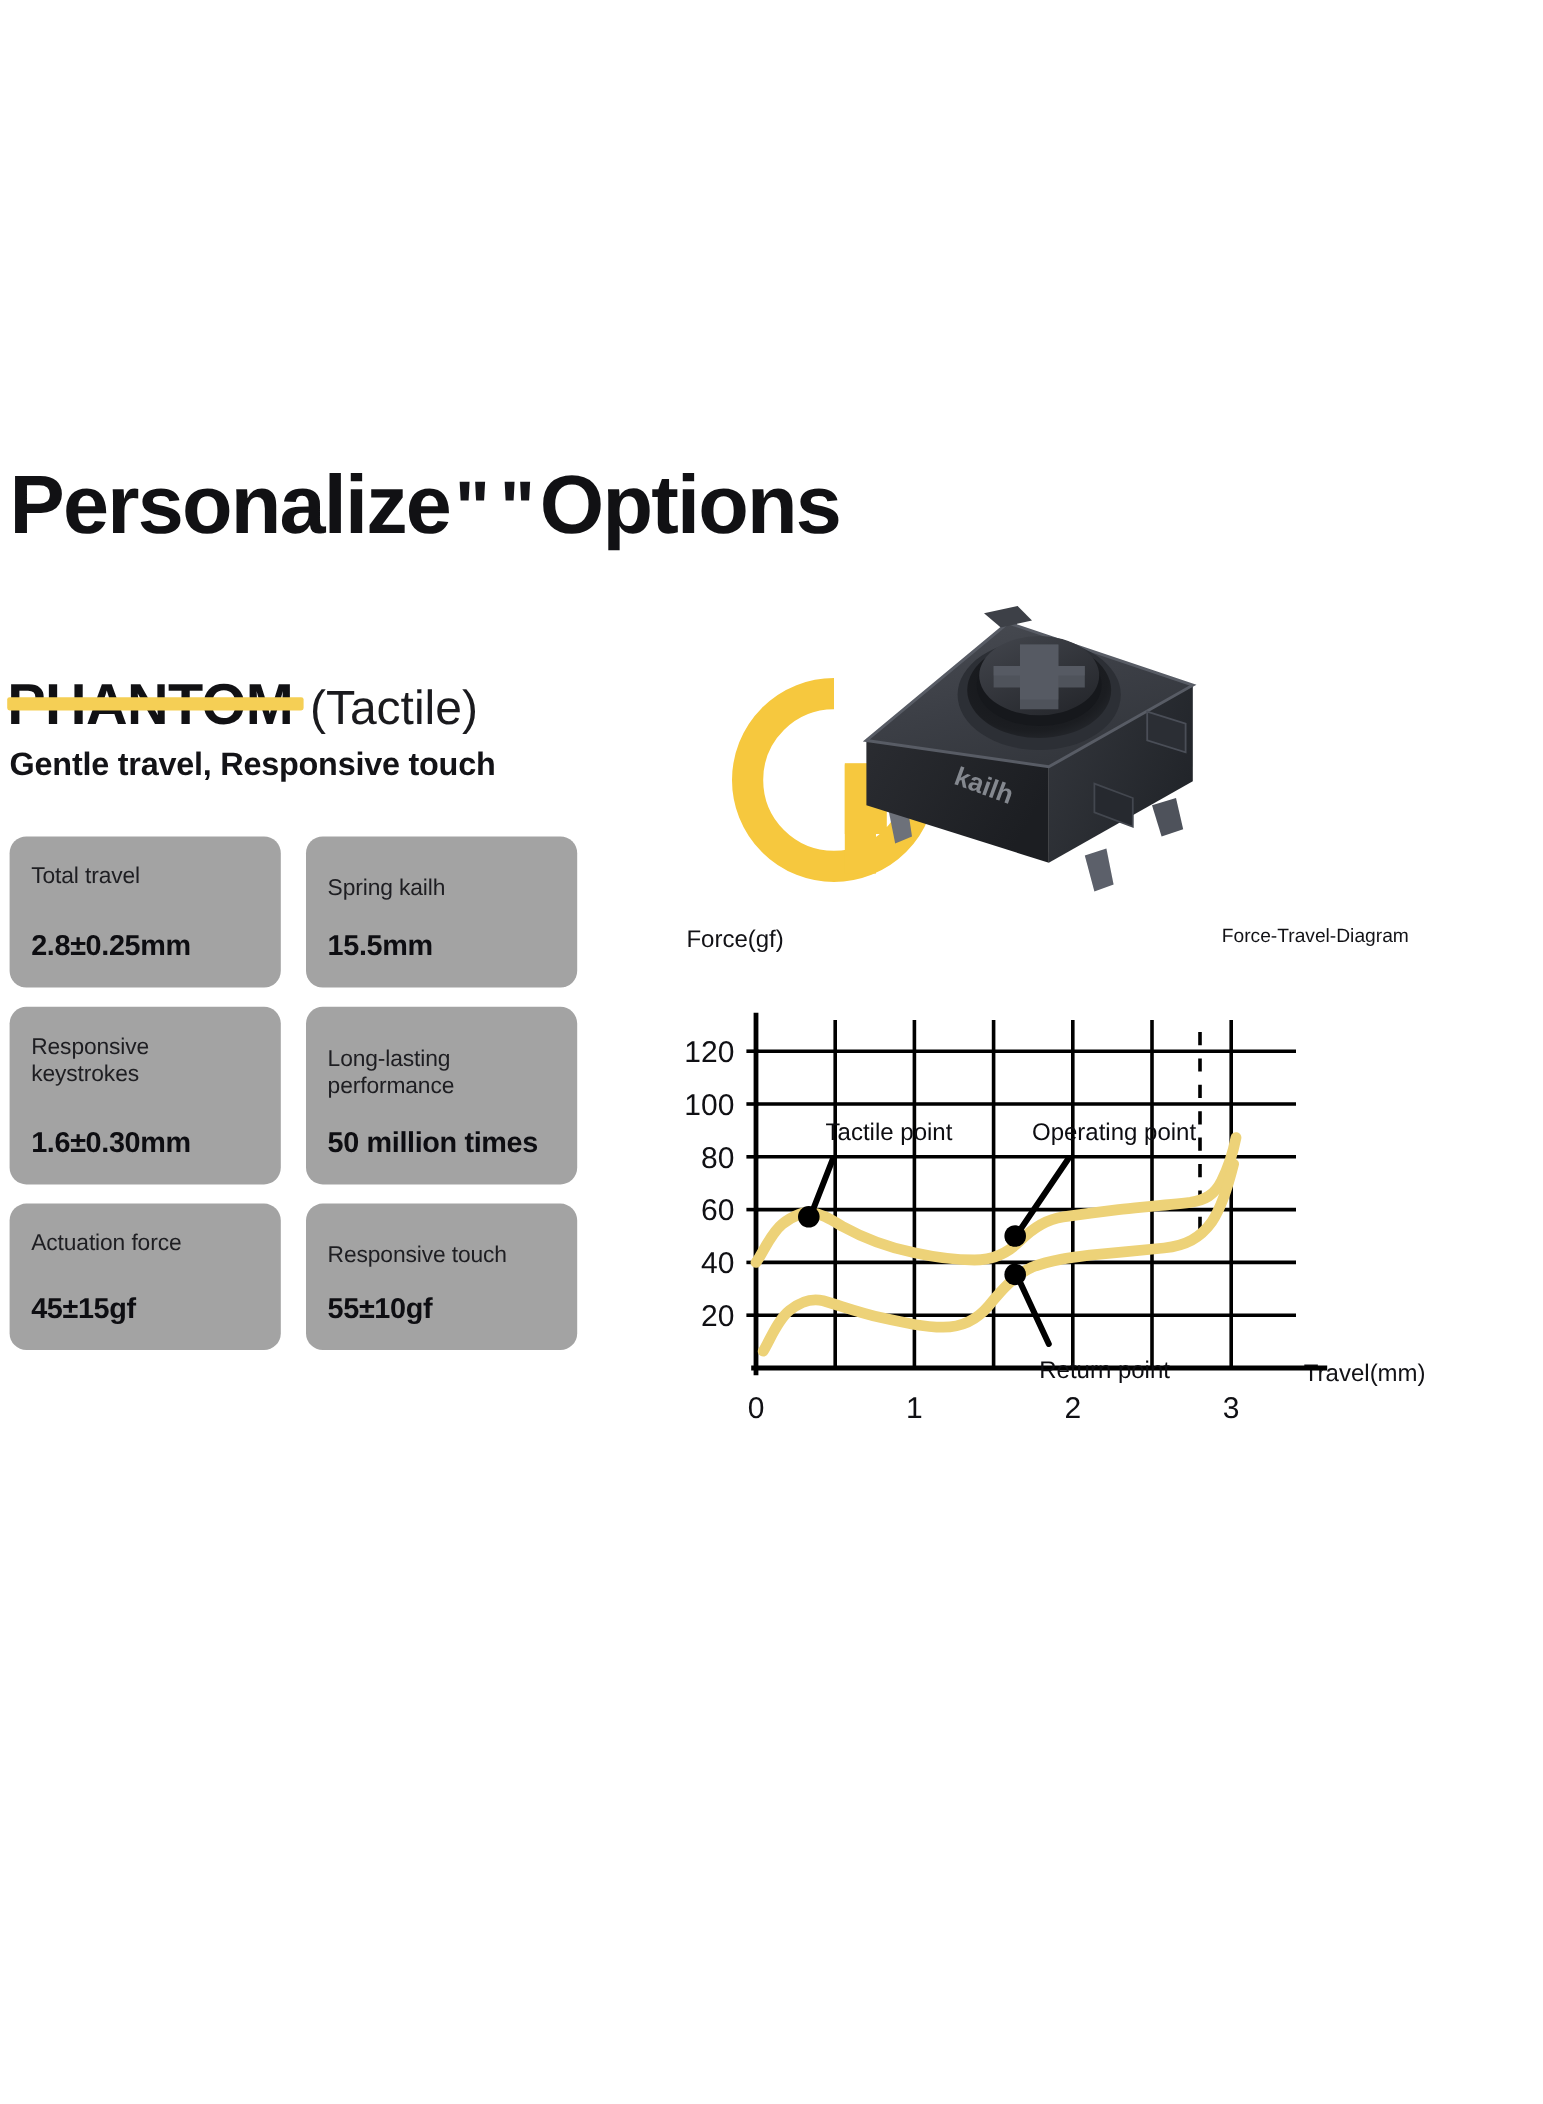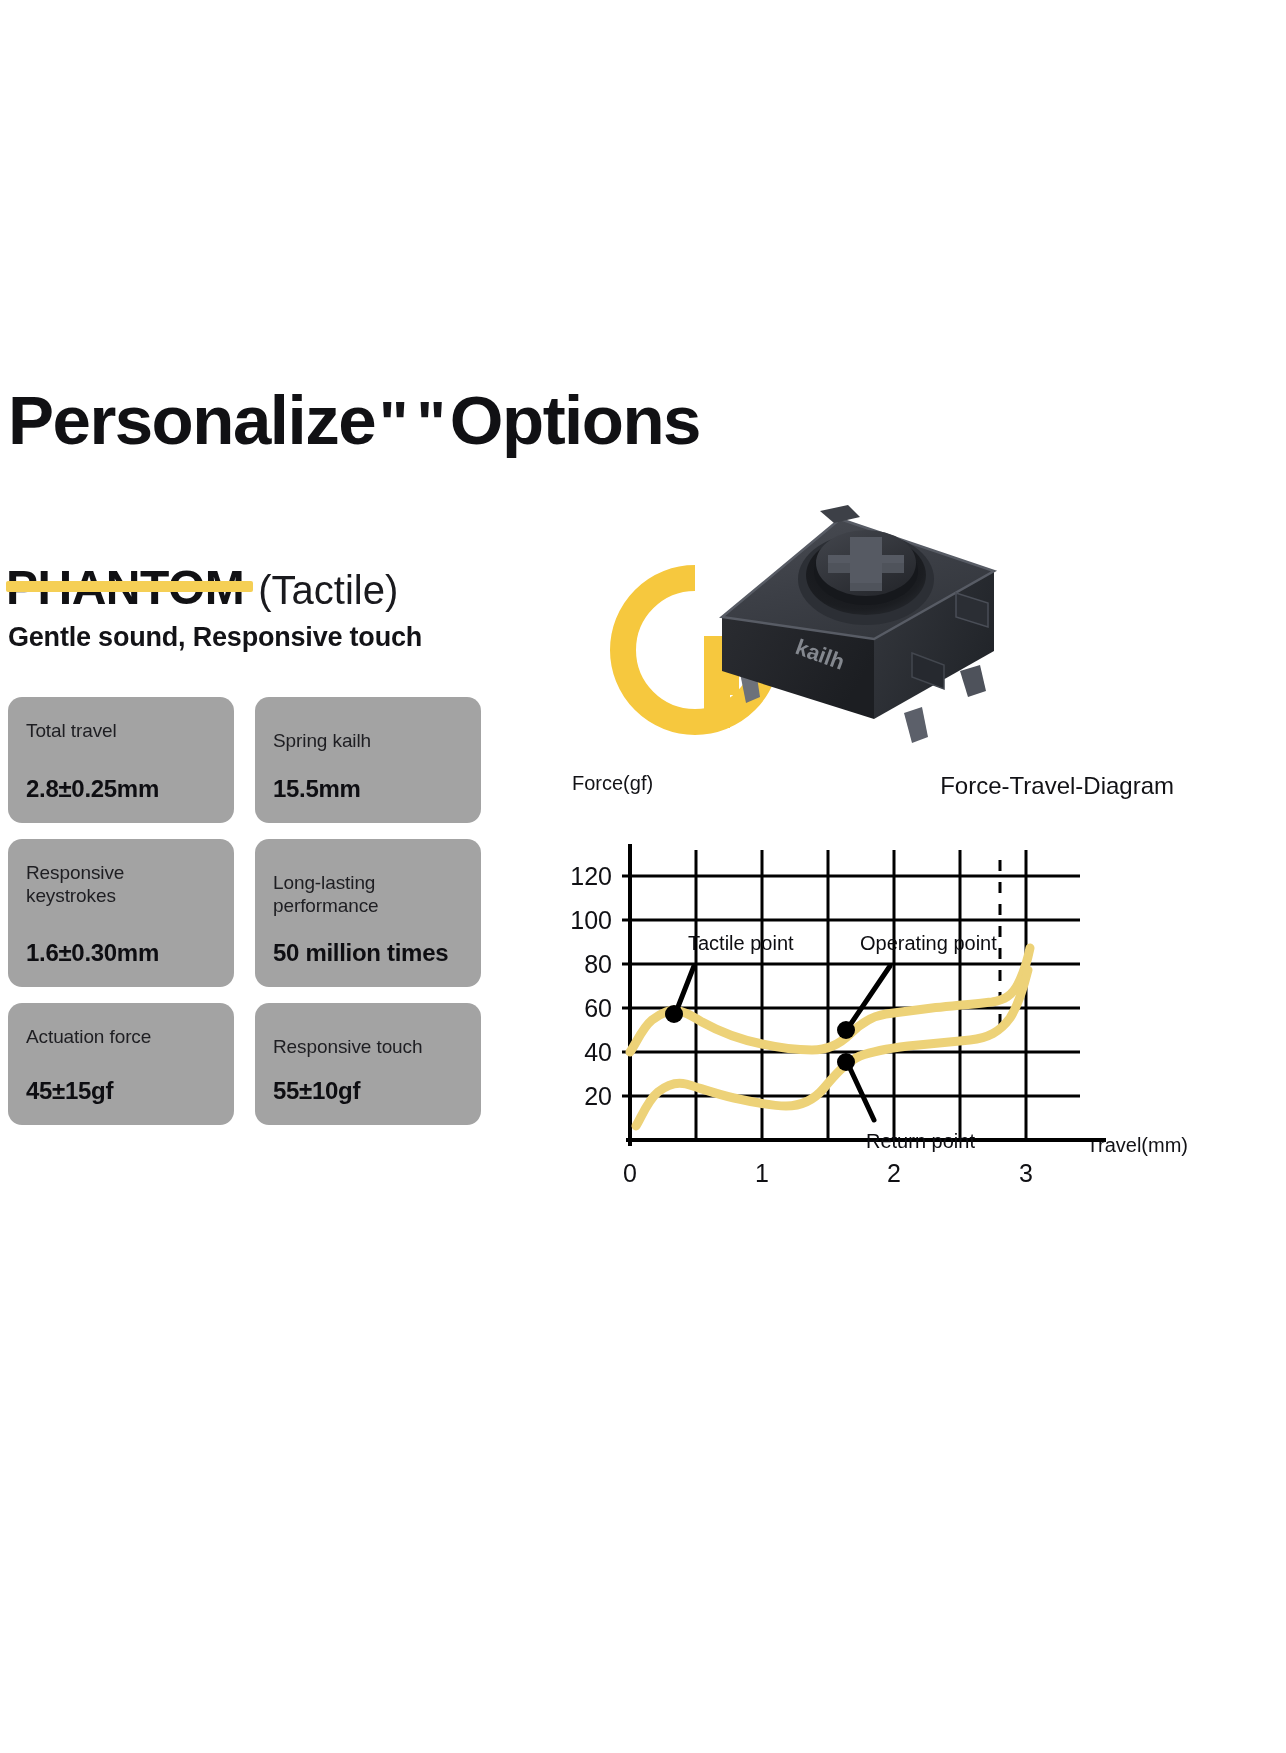--- a/index.html
+++ b/index.html
@@ -94,21 +94,21 @@
   .chart-area {
     position: absolute; left: 560px; top: 762px;
     width: 620px; height: 440px;
   }
   .chart-ylabel {
     position: absolute; left: 12px; top: 10px;
     font-size: 20px; font-weight: 400; color: #121216;
   }
   .chart-title {
     position: absolute; right: 6px; top: 10px;
-    font-size: 24px; font-weight: 400; color: #121216;
+    font-size: 16px; font-weight: 400; color: #121216;
   }
   .chart-xlabel {
     position: absolute; right: -8px; top: 372px;
     font-size: 20px; font-weight: 400; color: #121216;
   }
   .chart-svg { position: absolute; left: 0; top: 38px; }
 
   .tick-text { font-family: "Liberation Sans", sans-serif; font-size: 25px; fill: #101014; }
   .annot-text { font-family: "Liberation Sans", sans-serif; font-size: 20px; fill: #0d0d11; }
 </style>
@@ -122,21 +122,21 @@
     <span class="hl-quote">"</span>
     <span class="hl-quote">"</span>
     <span class="hl-bold">Options</span>
   </div>
 
   <div class="product-line">
     <span class="product-name">PHANTOM</span>
     <span class="product-type">(Tactile)</span>
   </div>
   <div class="accent-bar"></div>
-  <div class="tagline">Gentle sound, Responsive touch</div>
+  <div class="tagline">Gentle travel, Responsive touch</div>
 
   <div class="spec-grid">
     <div class="spec-card">
       <div class="spec-label">Total travel</div>
       <div class="spec-value">2.8±0.25mm</div>
     </div>
     <div class="spec-card offset-a">
       <div class="spec-label">Spring kailh</div>
       <div class="spec-value">15.5mm</div>
     </div>

